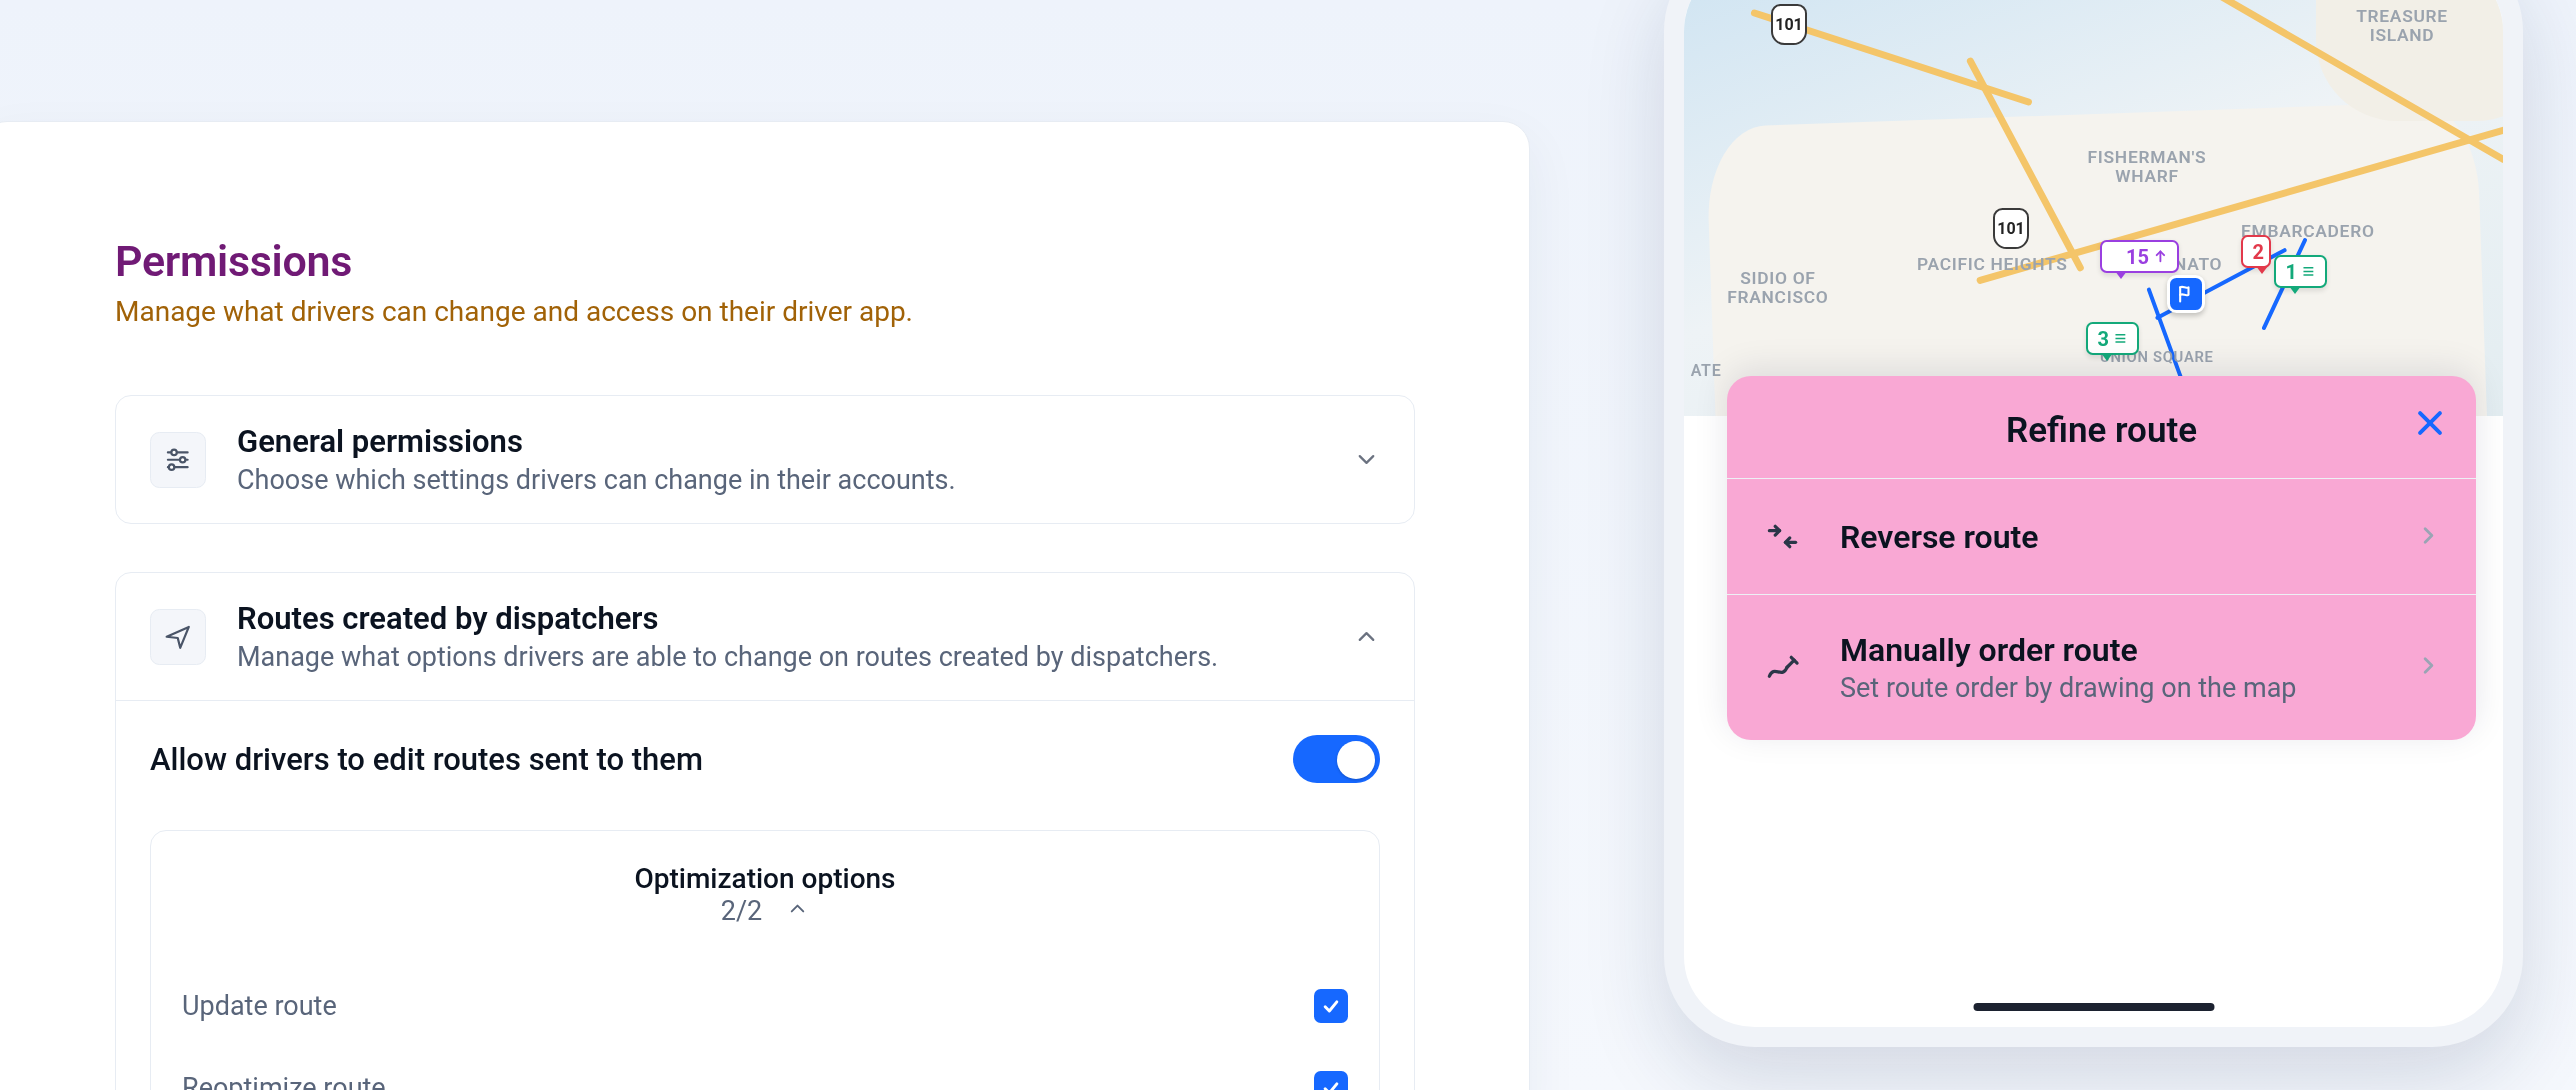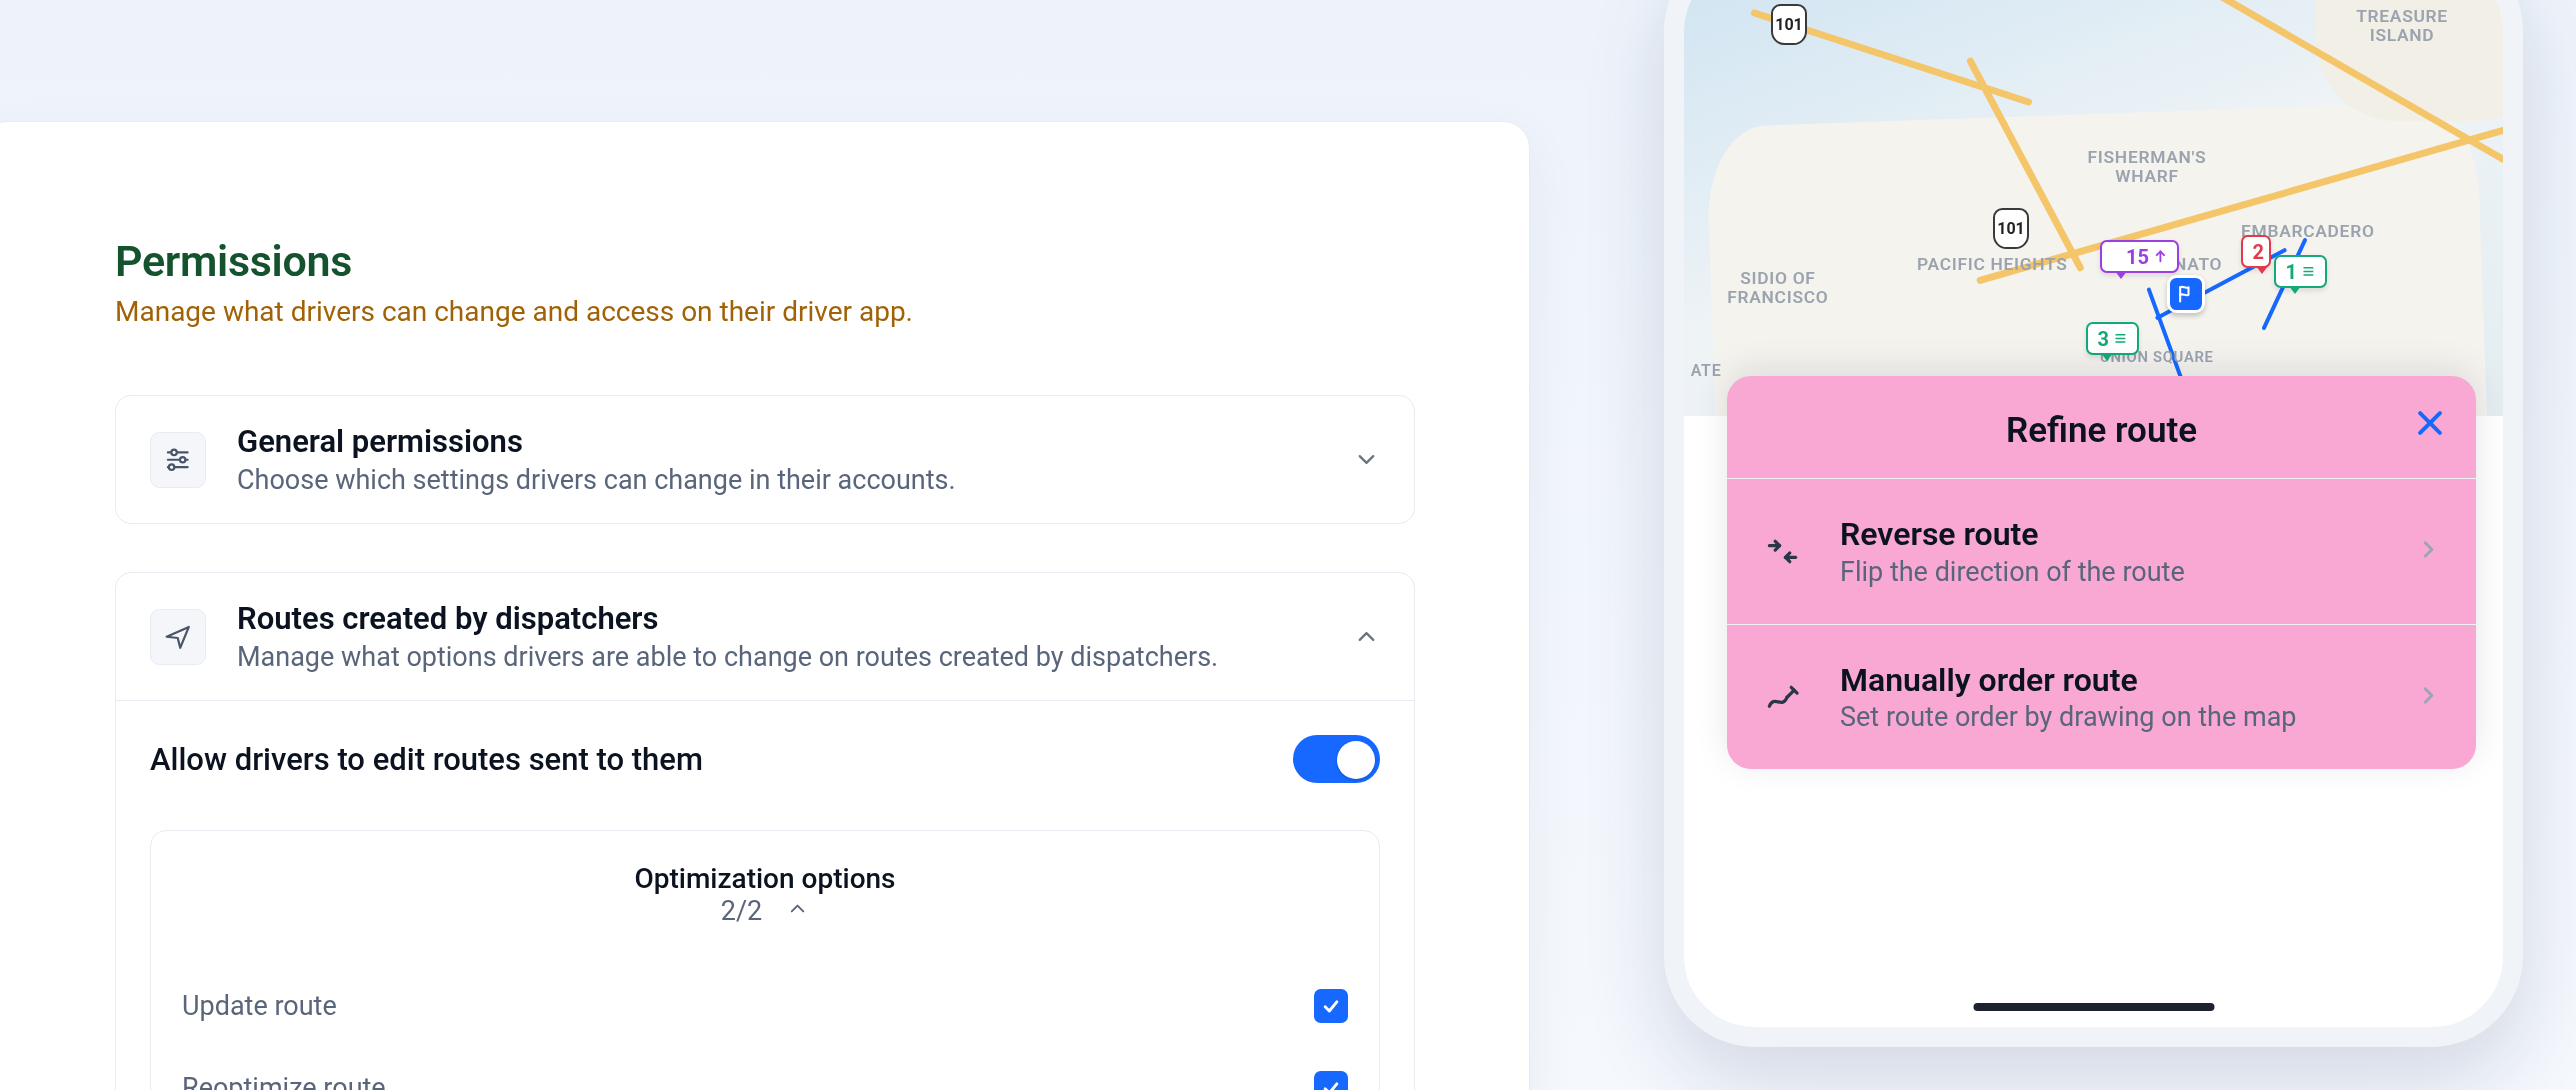--- a/index.html
+++ b/index.html
@@ -22,21 +22,21 @@
     background: #ffffff;
     border: 0.7px solid #e7ecf3;
     border-radius: 27px;
     padding: 114px 114px 0 134px;
     box-shadow: 0 20px 54px rgba(30,50,90,0.06);
   }
   .perm-title {
     font-size: 43px;
     font-weight: 600;
     letter-spacing: -0.3px;
-    color: #14532d;
+    color: #701a75;
     margin-bottom: 9.4px;
   }
   .perm-sub {
     font-size: 28px;
     font-weight: 400;
     color: #a16207;
     margin-bottom: 67px;
   }
 
   .accordion {
@@ -474,21 +474,20 @@
       <div class="sheet-item-icon">
         <svg width="35" height="35" viewBox="0 0 24 24" fill="none" stroke="currentColor" stroke-width="2.2" stroke-linecap="round" stroke-linejoin="round">
           <path d="M3 8 L10 8"></path>
             <polyline points="7 5 10 8 7 11"></polyline>
           <path d="M21 16 L14 16"></path>
             <polyline points="17 13 14 16 17 19"></polyline>
         </svg>
       </div>
       <div class="sheet-item-text">
         <div class="sheet-item-title">Reverse route</div>
-        <div class="sheet-item-sub">Flip the direction of the route</div>
       </div>
       <div class="sheet-item-chev">
         <svg width="27" height="27" viewBox="0 0 24 24" fill="none" stroke="currentColor" stroke-width="2.5" stroke-linecap="round" stroke-linejoin="round">
             <polyline points="9 6 15 12 9 18"></polyline>
           </svg>
       </div>
     </div>
 
     <div class="sheet-item">
       <div class="sheet-item-icon">

